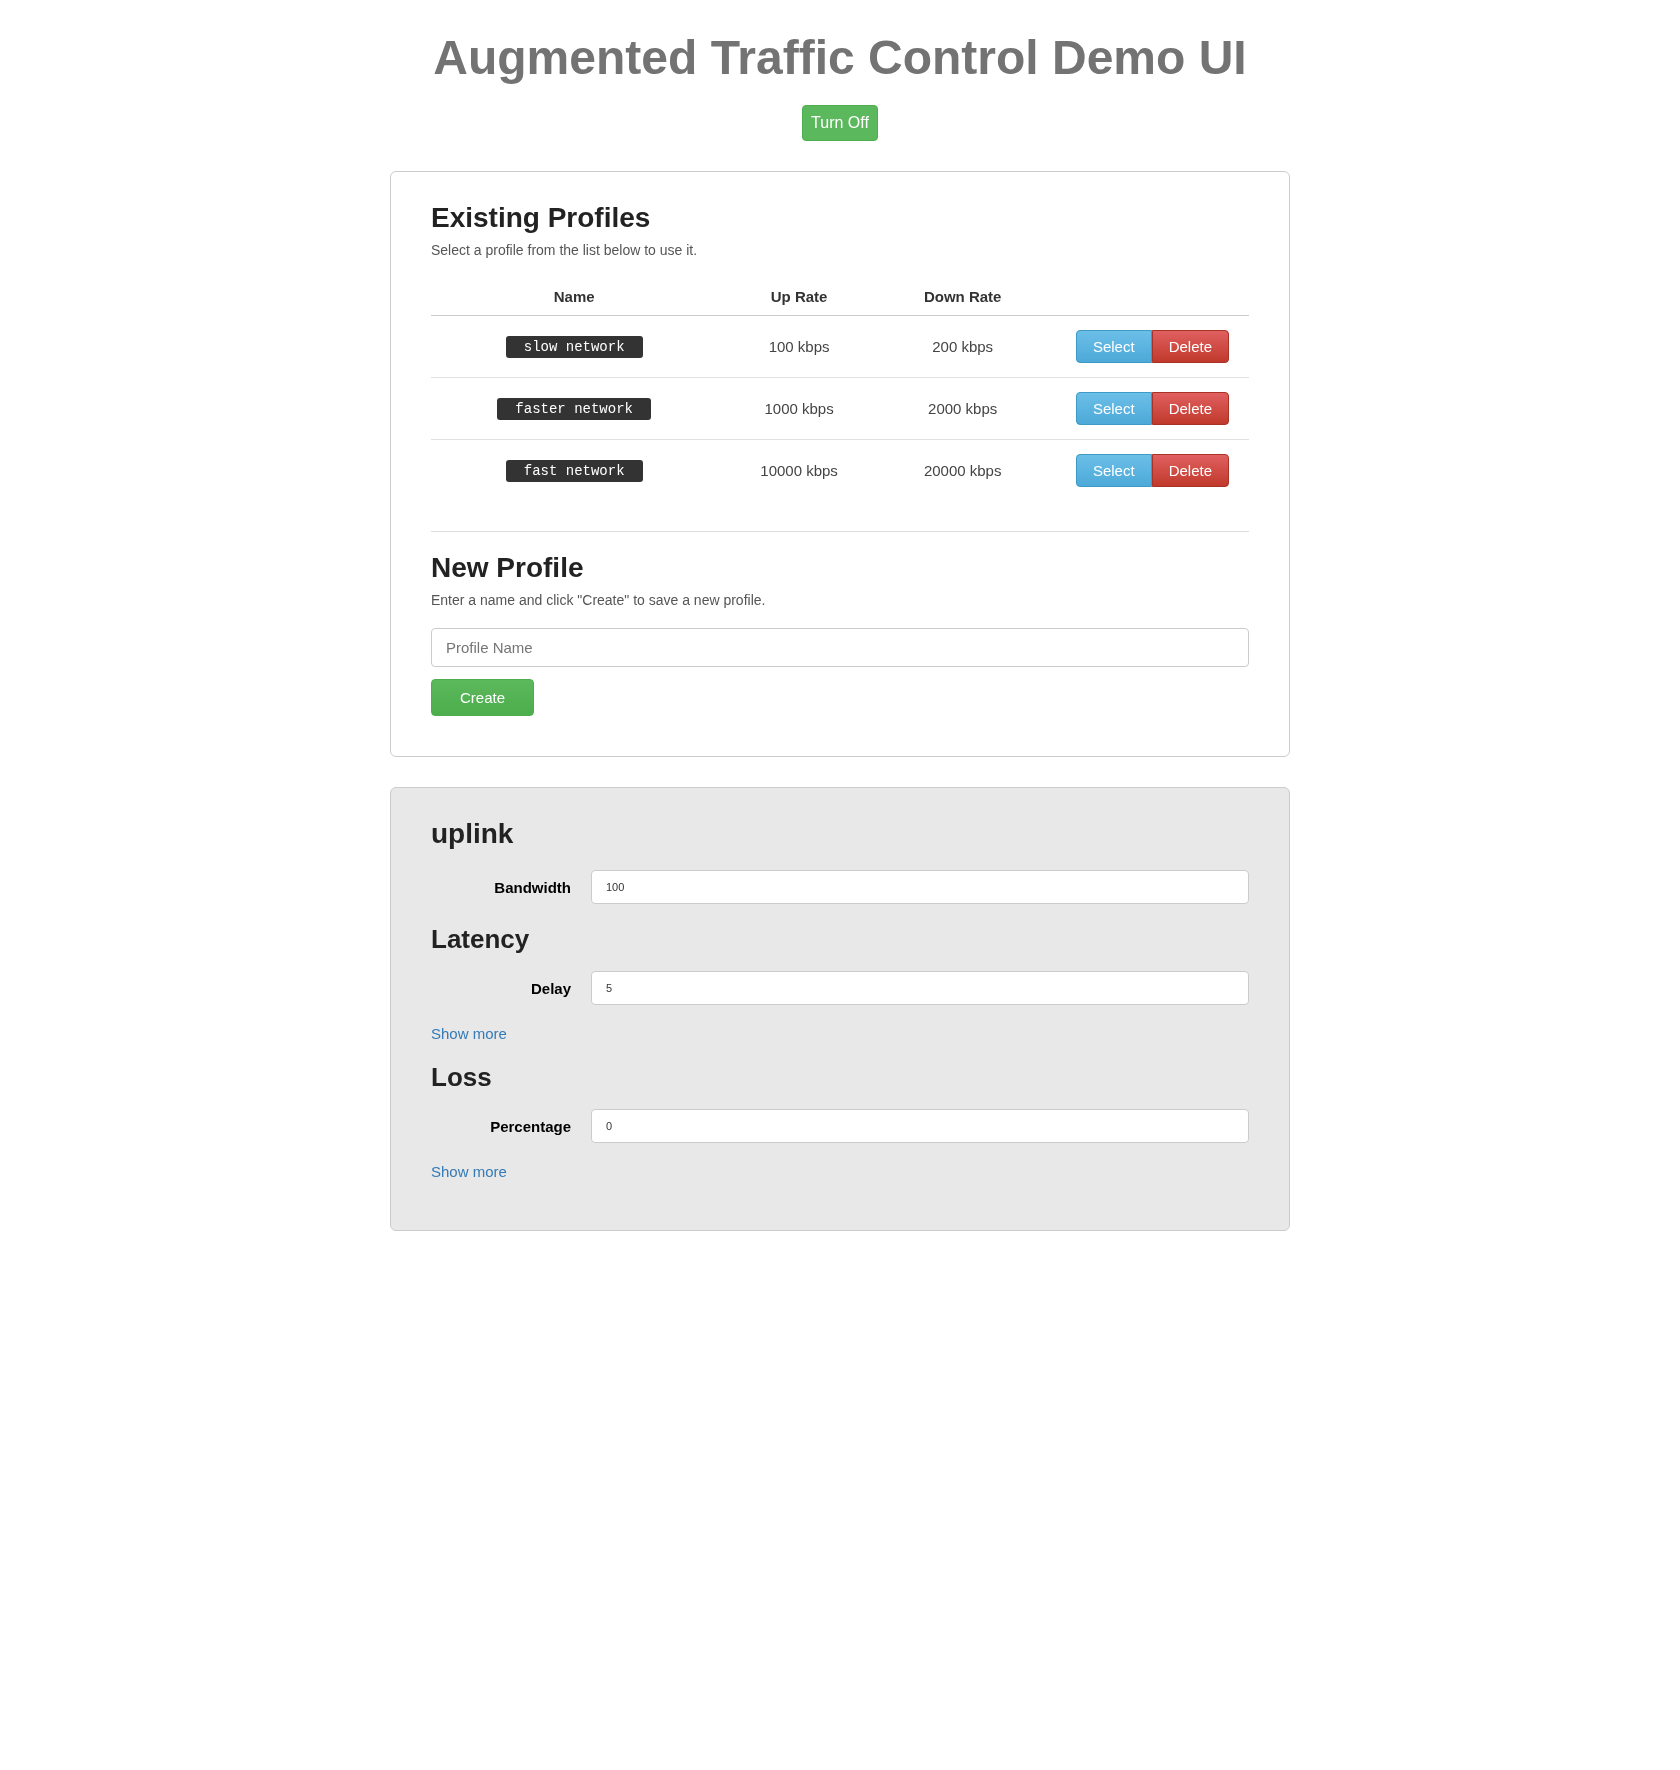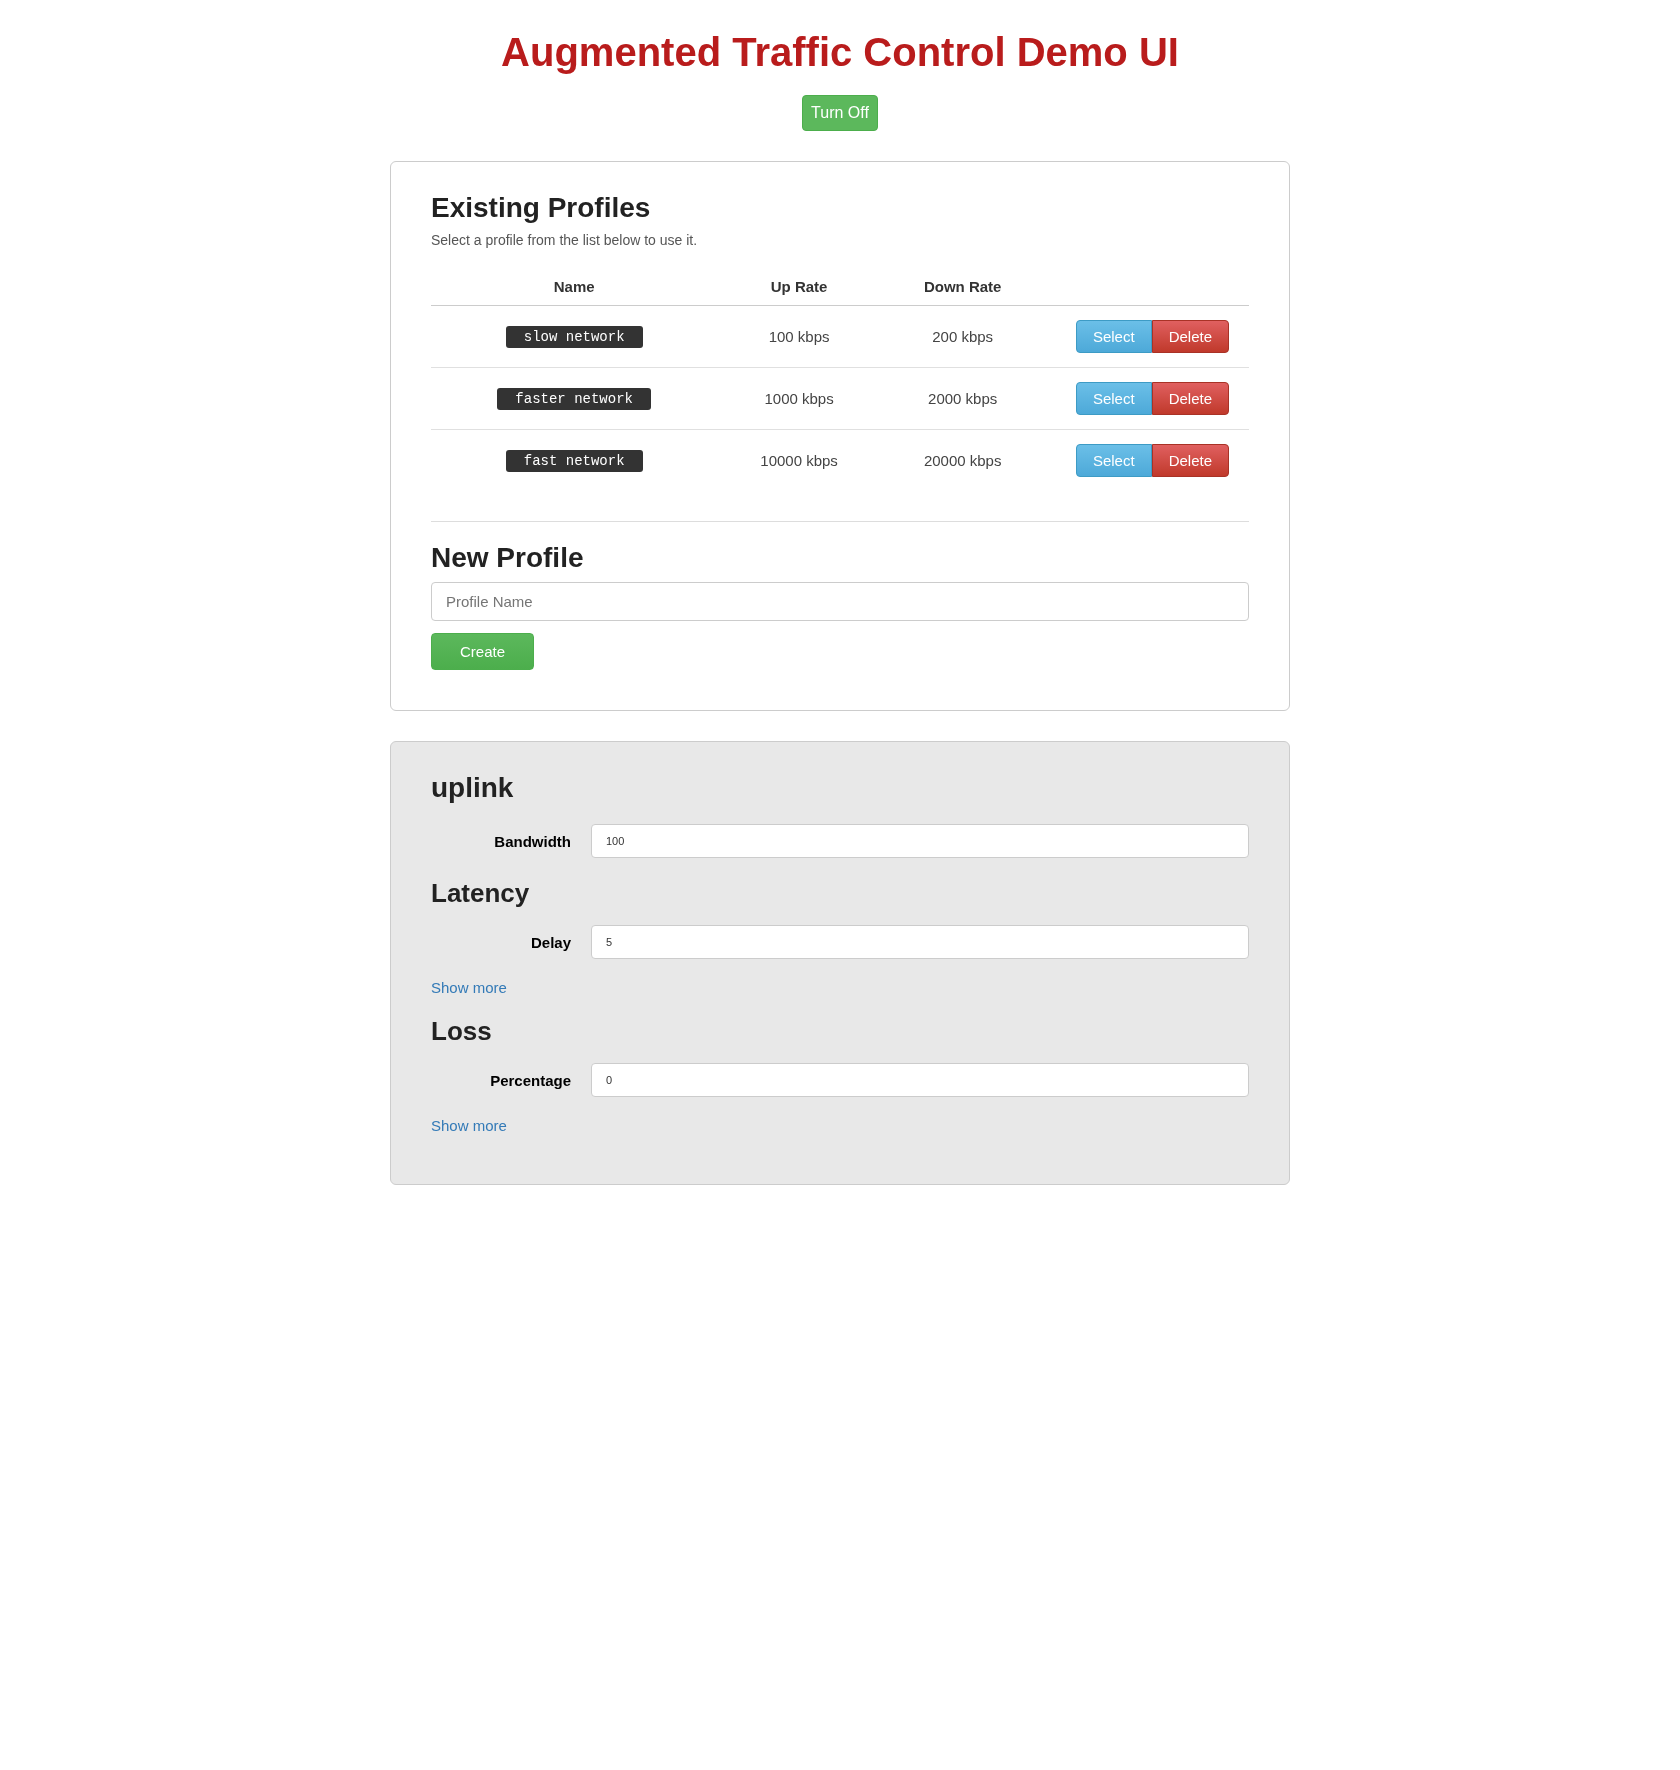--- a/index.html
+++ b/index.html
@@ -11,23 +11,23 @@
     body {
       font-family: -apple-system, BlinkMacSystemFont, "Segoe UI", Helvetica, Arial, sans-serif;
       background: #ffffff;
       color: #333;
       font-size: 16px;
       padding: 30px 20px;
       max-width: 1680px;
     }
 
     .page-title {
-      font-size: 40px;
-      font-weight: 700;
-      color: #b91c1c;
+      font-size: 48px;
+      font-weight: 700;
+      color: #737373;
       text-align: center;
       margin-bottom: 20px;
     }
 
     .turn-off-wrapper {
       text-align: center;
       margin-bottom: 30px;
     }
 
     .btn-turn-off {
@@ -310,20 +310,21 @@
               </div></td>
           </tr>
         </tbody>
     </table>
   </div>
 
   <hr class="divider">
 
   <div class="new-profile-section">
     <h2 class="section-title">New Profile</h2>
+    <p class="section-subtitle">Enter a name and click "Create" to save a new profile.</p>
 
     <input class="profile-name-input" type="text" placeholder="Profile Name" style="">
     <br>
     <button class="btn-create">Create</button>
   </div>
 </div>
 
 <div class="settings-card">
 
   <div class="uplink-title">uplink</div>

